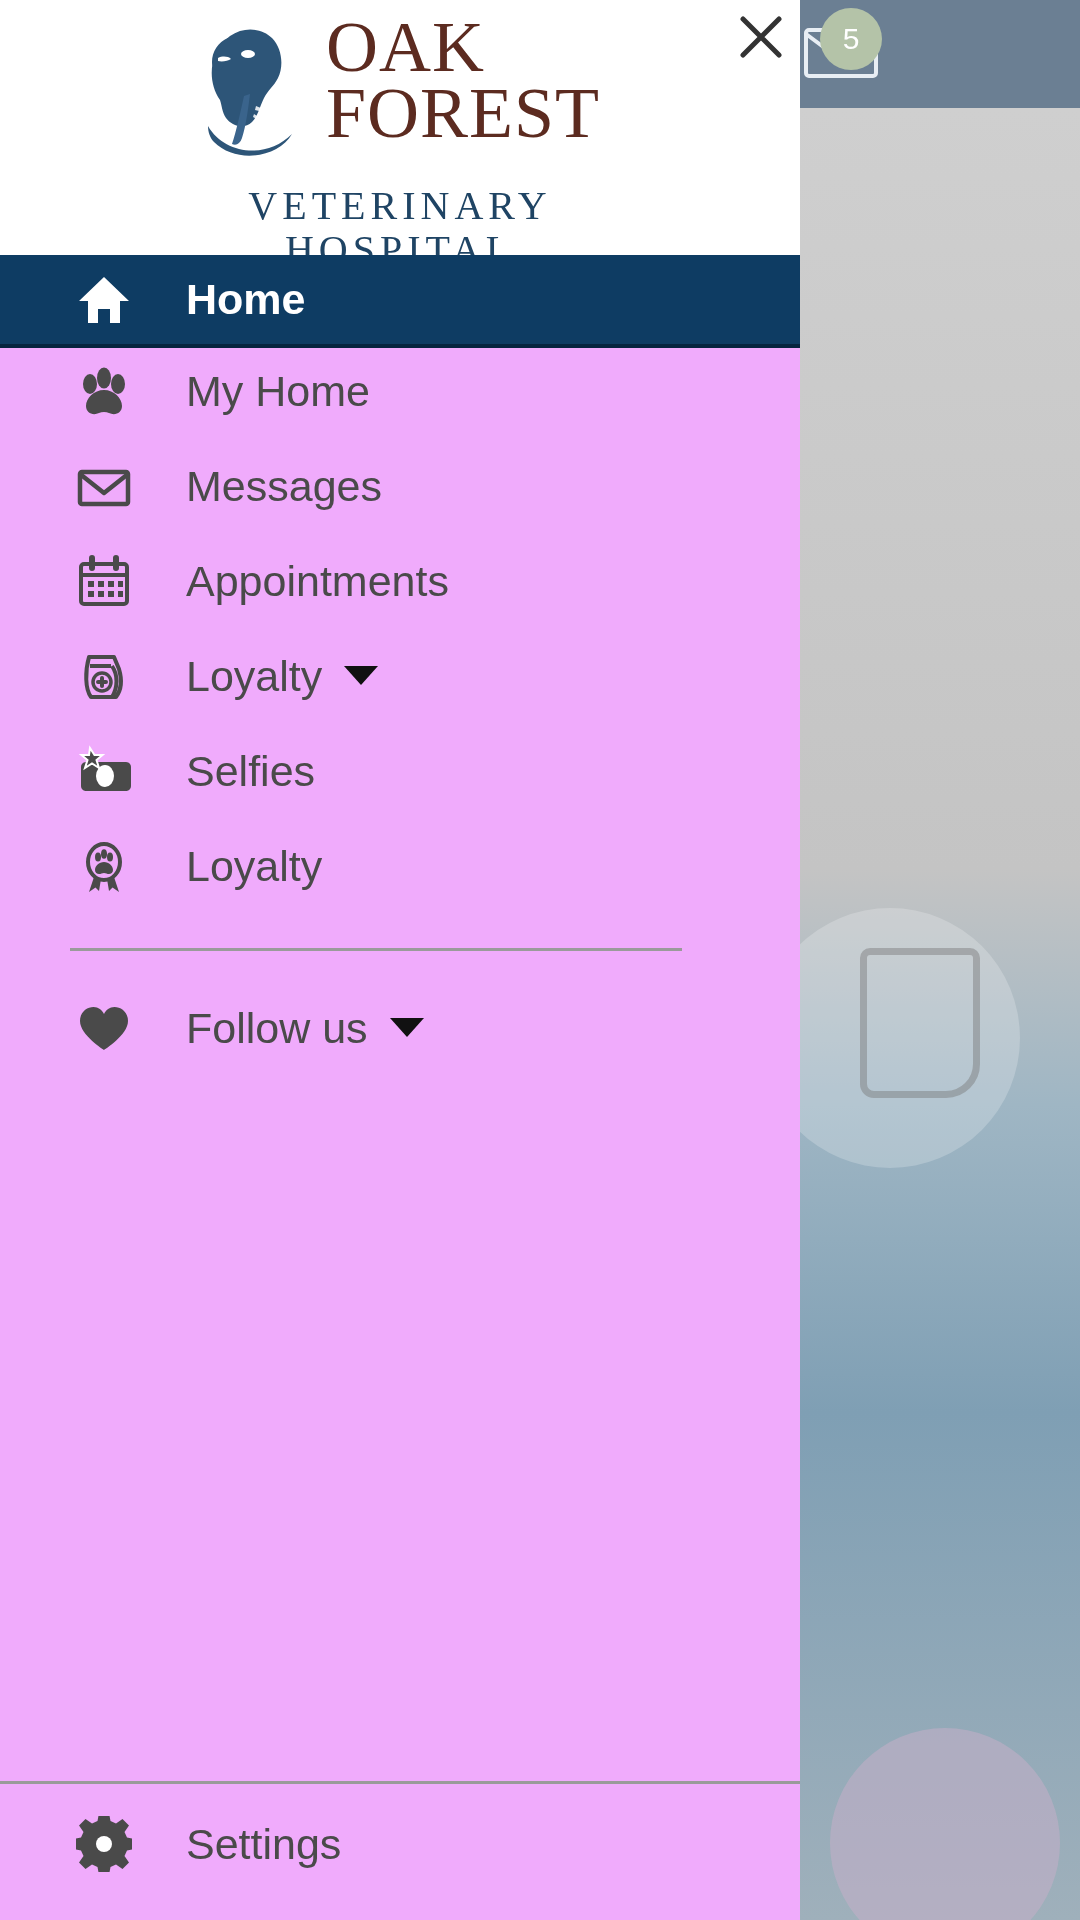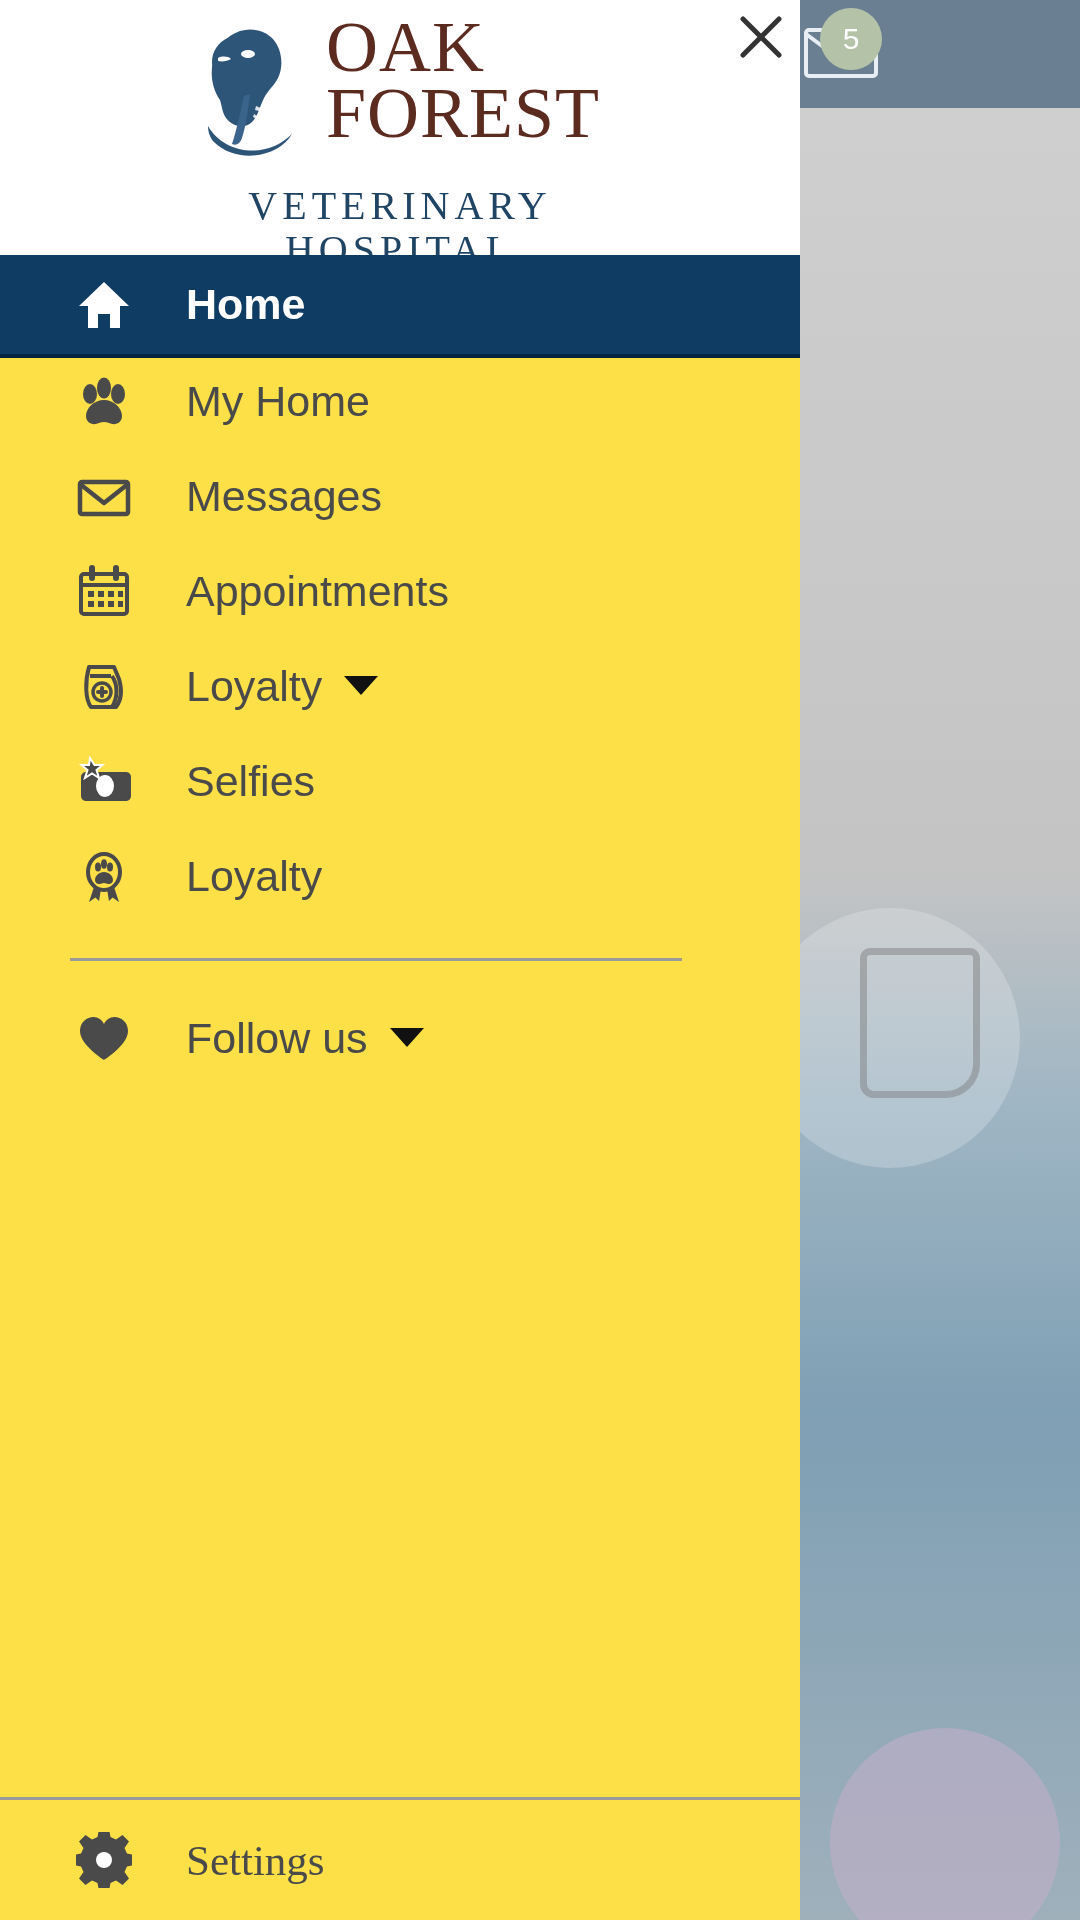--- a/index.html
+++ b/index.html
@@ -62,21 +62,21 @@
     width:66px; height:66px;
     display:flex; align-items:center; justify-content:center;
     z-index:40;
   }
   #close-button svg { width:50px; height:50px; }
 
   
   #nav-drawer {
     position:absolute; left:0; top:0;
     width:800px; height:1920px;
-    background:#fde047;
+    background:#f0abfc;
     z-index:20;
     display:flex; flex-direction:column;
   }
 
   
   .logo-block {
     height:255px; position:relative; flex:0 0 255px;
     background:#ffffff;
   }
   .logo-inner {
@@ -110,21 +110,21 @@
 
   .nav-item {
     display:flex; align-items:center;
     height:95px;
     padding-left:76px;
     position:relative;
   }
   .nav-item.active {
     background:#0e3c63;
     box-shadow:0 4px 0 0 #06243f;
-    height:99px;
+    height:89px;
   }
   .nav-icon {
     width:76px; flex:0 0 76px;
     display:flex; align-items:center; justify-content:flex-start;
     color:#4a4a4a;
   }
   .nav-icon svg { display:block; }
   .nav-item.active .nav-icon { color:#ffffff; }
   .nav-label {
     font-size:43px;
@@ -153,22 +153,21 @@
     height:3px; background:#9a9a9a;
     margin:34px 118px 30px 70px;
   }
 
   .footer-divider {
     height:3px; background:#9a9a9a;
     width:800px;
   }
   .nav-footer {
     flex:0 0 auto;
-    padding-bottom:0;
-    font-family:Liberation Serif, serif;
+    padding-bottom:16px;
   }
   .spacer { flex:1 1 auto; }
 </style>
 </head>
 <body>
 
 <div id="app-background">
   <div class="bg-topbar">
     <div class="bg-mail">
       <svg viewBox="0 0 78 60" fill="none" stroke="#e8eef4" stroke-width="4">

